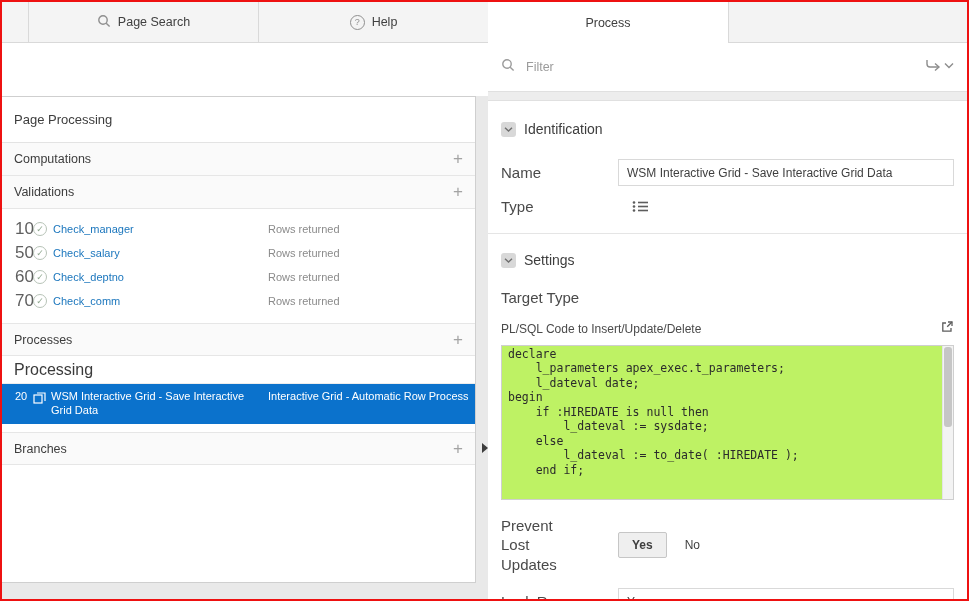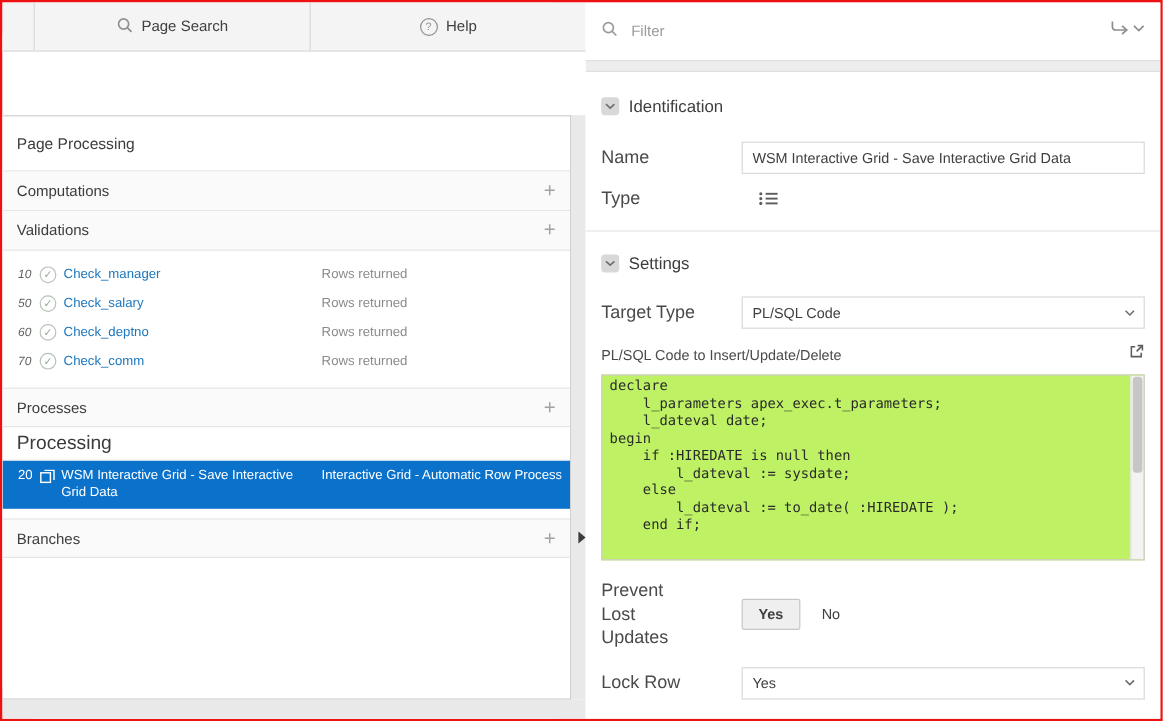--- a/index.html
+++ b/index.html
@@ -17,21 +17,21 @@
   .gutter-bottom{position:absolute;left:0;right:0;bottom:0;height:16px;background:#e9e9e9;}
   .pp-wrap{position:absolute;top:94px;left:0;right:12px;bottom:16px;background:#fff;
            border-top:1px solid #cfcfcf;border-right:1px solid #cfcfcf;border-bottom:1px solid #cfcfcf;overflow:hidden;}
   .pp-title{height:45px;display:flex;align-items:center;padding:0 12px;font-size:13px;color:#3d3d3d;border-bottom:1px solid #e3e3e3;}
   .acc-header{height:33px;background:#fafafa;border-bottom:1px solid #e6e6e6;display:flex;align-items:center;padding:0 12px;
               font-size:12.5px;color:#3d3d3d;cursor:pointer;box-sizing:border-box;}
   .acc-header.bt{border-top:1px solid #e6e6e6;}
   .acc-plus{margin-left:auto;color:#a3a3a3;font-size:17px;font-weight:300;cursor:pointer;}
   .vrows{padding:8px 0 10px;}
   .vrow{position:relative;height:24px;display:flex;align-items:center;padding-left:13px;cursor:pointer;}
-  .vseq{width:18px;font-size:10px;color:#5f5f5f;flex:none;font-style:italic;}
+  .vseq{width:18px;font-size:17px;color:#5f5f5f;flex:none;}
   .vcheck{width:14px;height:14px;border:1px solid #b7c3b7;border-radius:50%;color:#8fa78f;font-size:9px;line-height:12px;
           text-align:center;margin-right:6px;box-sizing:border-box;flex:none;}
   .vlink{font-size:11px;color:#1b76bd;text-decoration:none;cursor:pointer;white-space:nowrap;}
   .vdetail{position:absolute;left:266px;font-size:11px;color:#8b8b8b;}
   .subhead{height:28px;display:flex;align-items:center;padding:0 12px;font-size:16px;color:#3b3b3b;border-bottom:1px solid #ededed;box-sizing:border-box;}
   .proc-row{position:relative;background:#0b72cc;color:#fff;padding:5px 0 7px;min-height:38px;box-sizing:border-box;cursor:pointer;}
   .proc-left{display:flex;margin-left:13px;}
   .pseq{width:18px;font-size:11px;padding-top:1px;flex:none;}
   .proc-icon{margin-right:5px;padding-top:1px;flex:none;}
   .pname{font-size:11px;line-height:14px;width:205px;}
@@ -175,20 +175,23 @@
         <span>Branches</span>
         <span class="acc-plus">+</span>
       </div>
     </div>
   </div>
 
   <div class="split-arrow"></div>
 
   <div class="right-pane">
 
+    <div class="r-tabs">
+      <div class="r-tab-active">Process</div>
+    </div>
 
     <div class="r-filter">
       <span>
         <svg width="14" height="14" viewBox="0 0 14 14">
             <circle cx="6" cy="6" r="4.2" fill="none" stroke="#9b9b9b" stroke-width="1.4"></circle>
             <line x1="9.2" y1="9.2" x2="12.6" y2="12.6" stroke="#9b9b9b" stroke-width="1.4"></line>
           </svg>
       </span>
       <input class="filter-input" type="text" placeholder="Filter" style="">
       <span>
@@ -242,30 +245,20 @@
         <span class="group-icon">
           <svg width="9" height="5" viewBox="0 0 9 5">
               <path d="M1 0.8 L4.5 4 L8 0.8" fill="none" stroke="#6f6f6f" stroke-width="1.4"></path>
             </svg>
         </span>
         <span>Settings</span>
       </div>
 
       <div class="frow row-target">
         <span class="flabel">Target Type</span>
-        <div class="fcontrol">
-          <div class="select">
-            <span class="select-text">PL/SQL Code</span>
-            <span class="chev">
-              <svg width="9" height="6" viewBox="0 0 9 6">
-                  <path d="M1 1 L4.5 4.5 L8 1" fill="none" stroke="#6d6d6d" stroke-width="1.3"></path>
-                </svg>
-            </span>
-          </div>
-        </div>
       </div>
 
       <div class="plsql-label-row">
         <span class="plsql-label">PL/SQL Code to Insert/Update/Delete</span>
         <span>
           <svg width="14" height="14" viewBox="0 0 14 14">
               <path d="M6 3 H2.8 V11.2 H11 V8" fill="none" stroke="#5d5d5d" stroke-width="1.3"></path>
               <path d="M8 2 H12 V6" fill="none" stroke="#5d5d5d" stroke-width="1.3"></path>
               <path d="M12 2 L7.2 6.8" stroke="#5d5d5d" stroke-width="1.3"></path>
             </svg>

